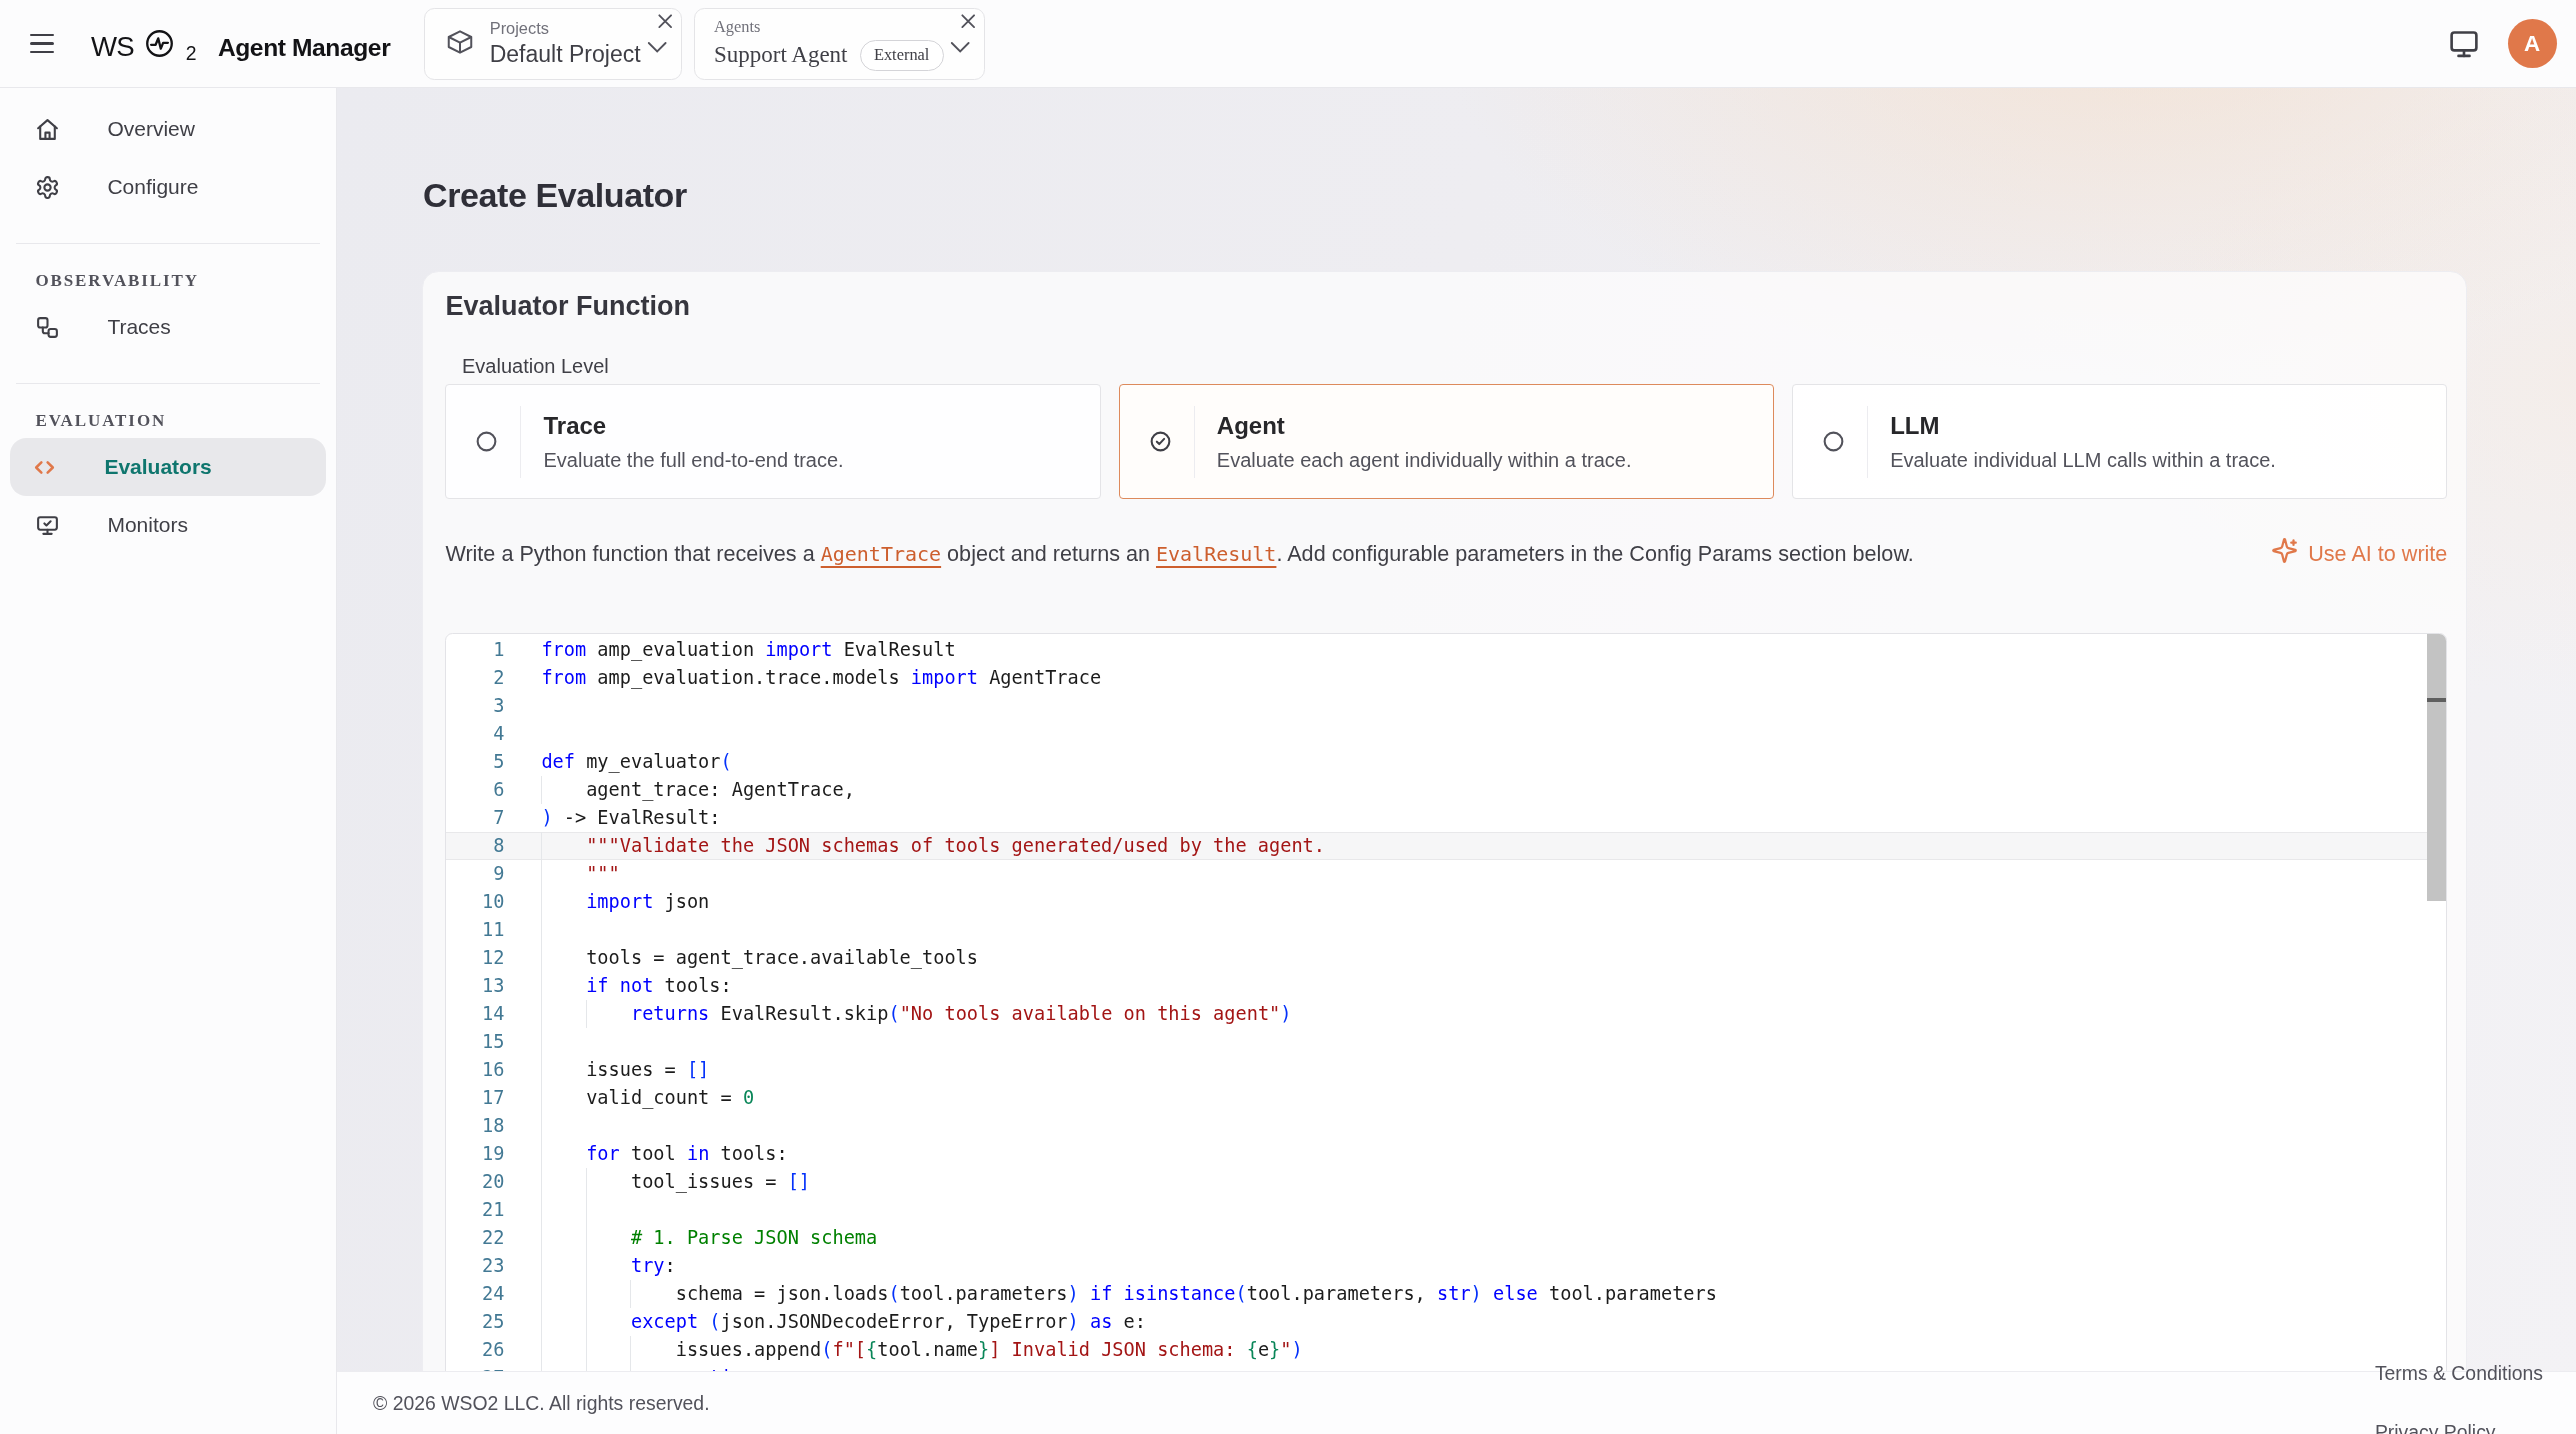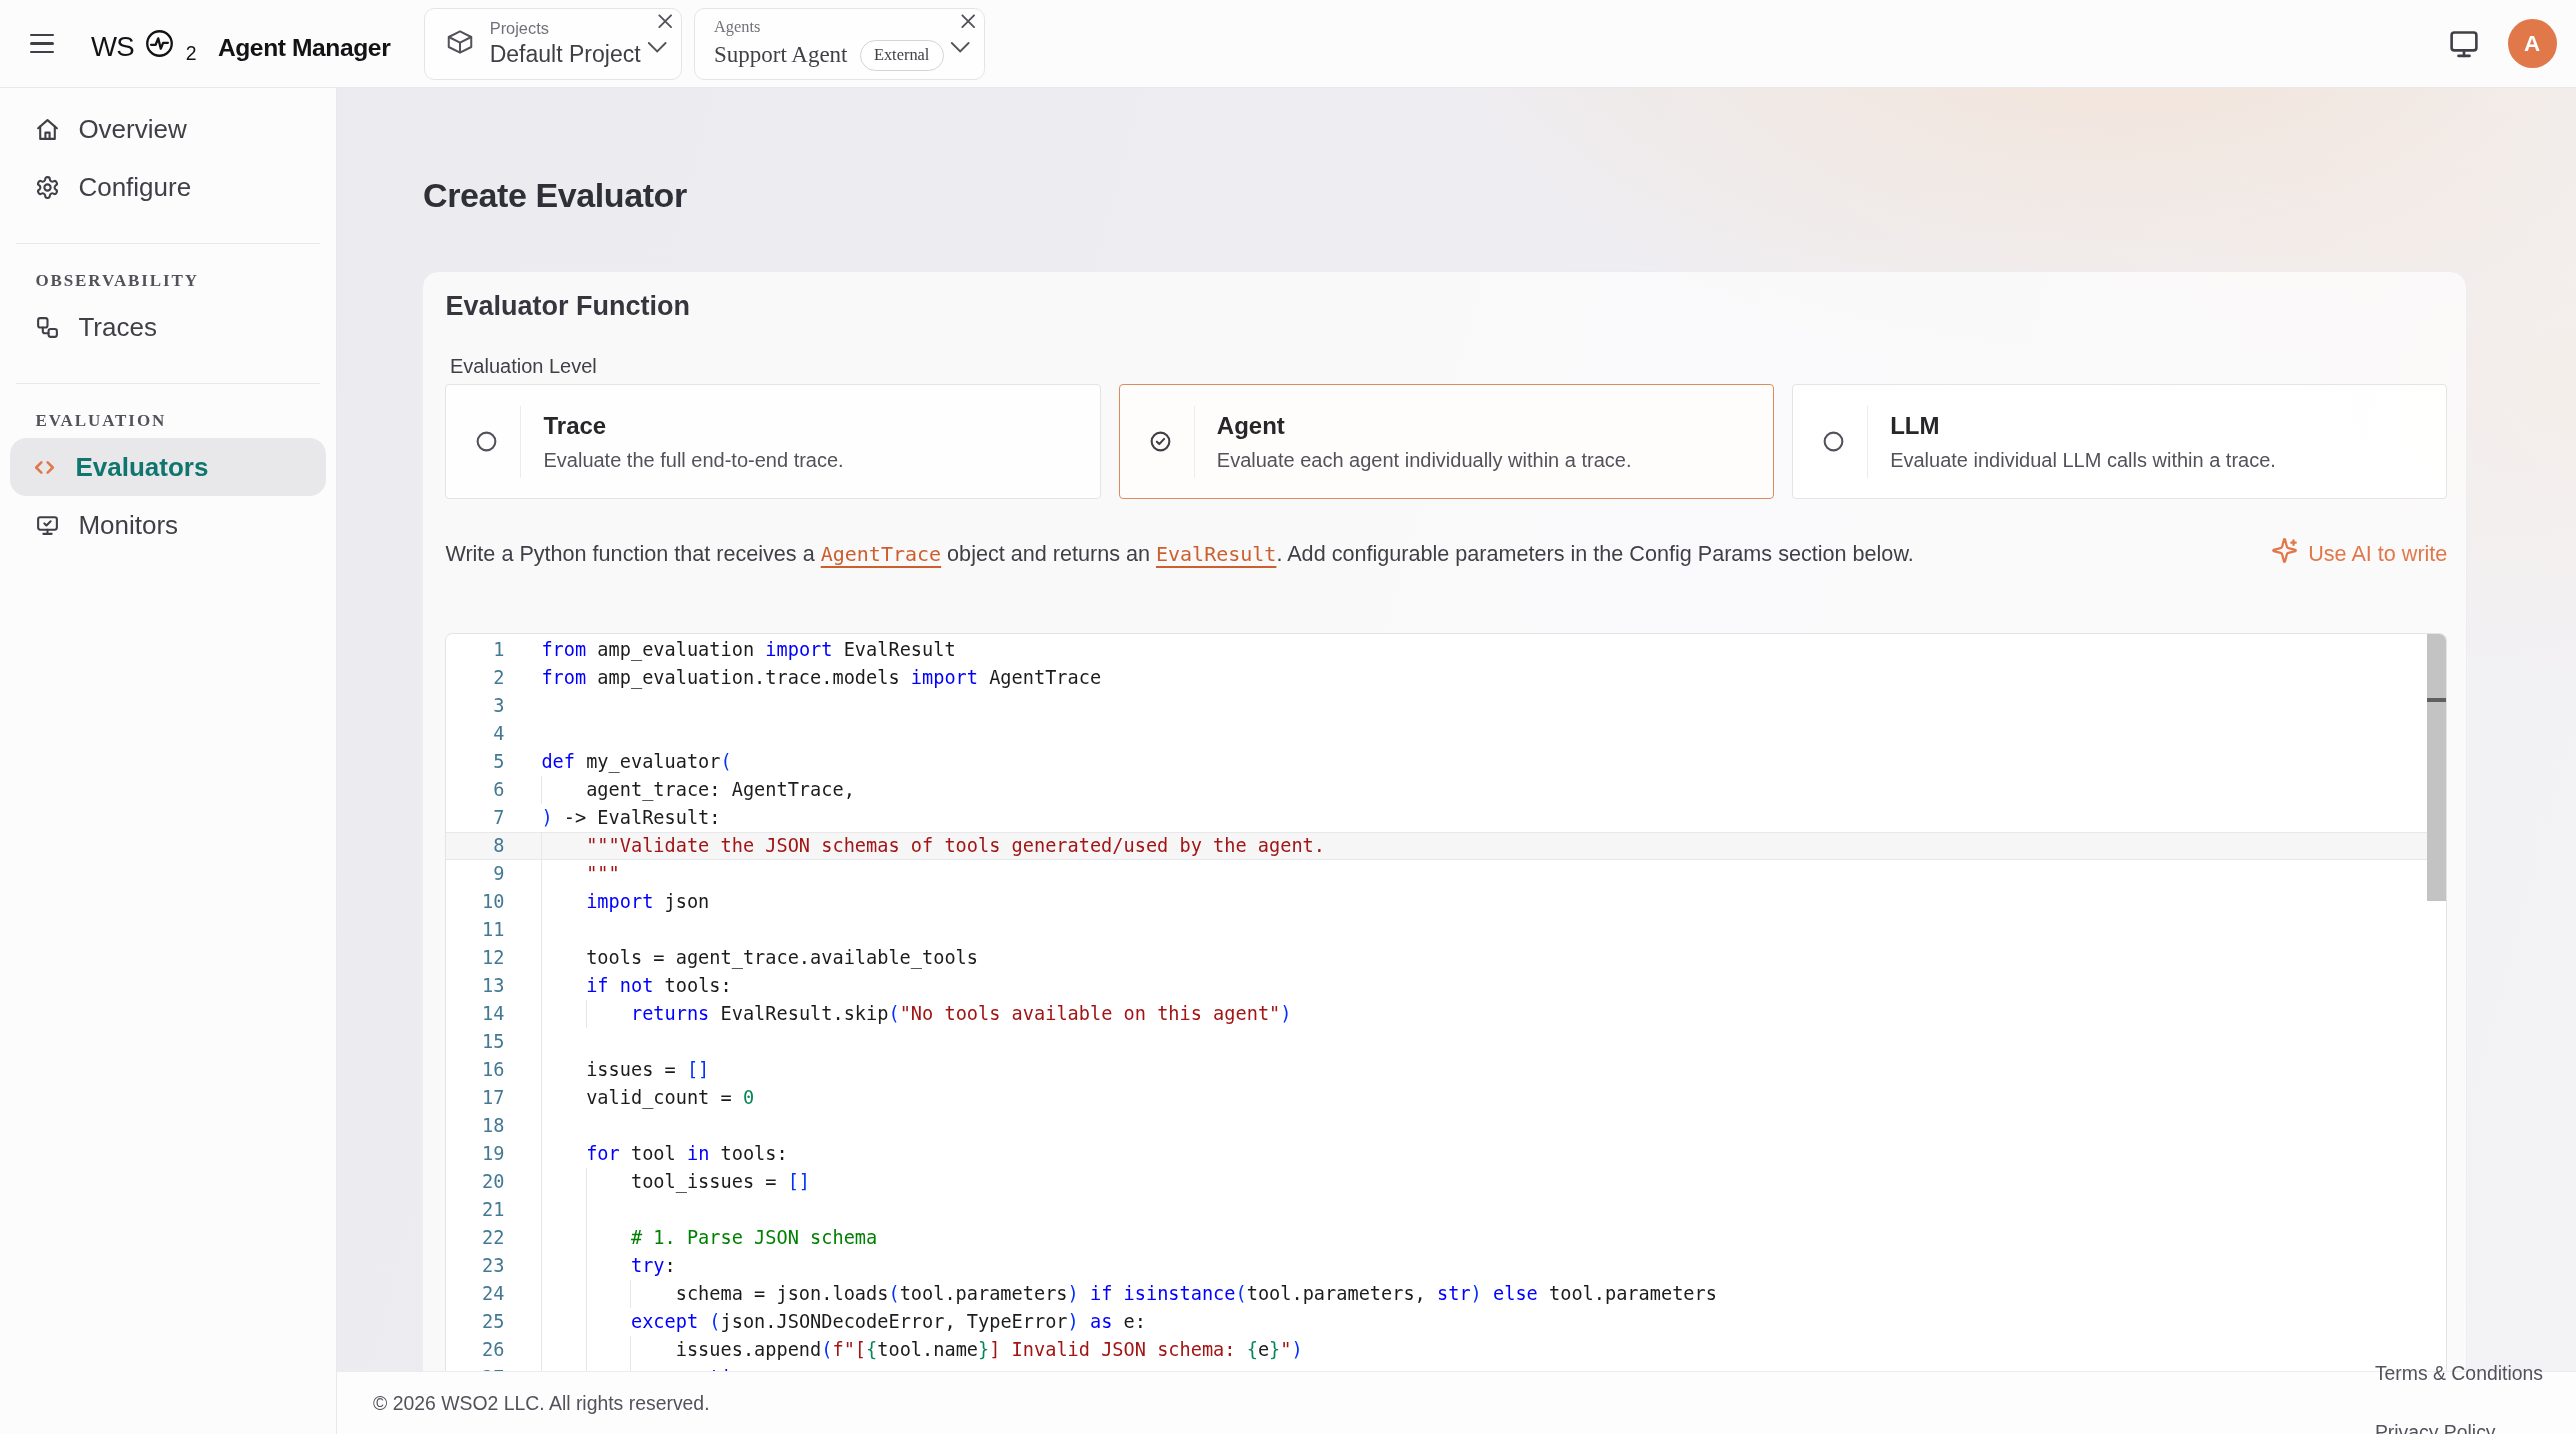--- a/index.html
+++ b/index.html
@@ -39,42 +39,42 @@
               cursor:pointer; display:flex; align-items:center; justify-content:center; }
   .avatar { width:49px; height:49px; border-radius:50%; background:#e0784a; color:#fff;
             font-size:22.4px; font-weight:700; display:flex; align-items:center;
             justify-content:center; margin-left:22.4px; cursor:pointer; }
 
   
   .sidebar { position:absolute; left:0; top:88px; bottom:0; width:337px; background:#fcfcfd;
              border-right:0.7px solid #e8e8ec; z-index:20; padding:12px 10.4px; }
   .nav-item { height:58px; display:flex; align-items:center; gap:18px; padding:0 15px 0 25px;
               border-radius:16.4px; cursor:pointer; color:#3f3f46; }
-  .nav-item .lbl { font-size:26px; font-weight:500; }
+  .nav-item .lbl { font-size:21px; font-weight:500;margin-left:29px; }
   .nav-item.active { background:#e8e8eb; color:#0f766e;padding-left:22px; }
   .nav-item.active .lbl { font-weight:600; }
   .nav-icon { width:25px; height:25px; flex:none; }
   .nav-divider { height:0.7px; background:#e8e8ec; margin:27px 6px; }
   .nav-section { font-size:17px; font-weight:700; letter-spacing:1.9px; color:#52525b;
                  margin:15px 0 7.5px 25px;font-family:Liberation Serif, serif; }
 
   
   .main { position:absolute; left:337px; top:88px; right:0; bottom:0; overflow:hidden;
     background:
       radial-gradient(1118px 596px at 80% -6%, rgba(244,219,196,0.60), rgba(244,219,196,0) 62%),
       radial-gradient(820px 522px at 101% 22%, rgba(247,231,216,0.38), rgba(247,231,216,0) 60%),
       linear-gradient(105deg, #ebebf0 0%, #eeedf1 45%, #f3f2f5 100%); }
   .page-title { position:absolute; left:86px; top:88px; font-size:34px; font-weight:600;
                 color:#2f2f38; letter-spacing:-0.4px; }
 
   .card { position:absolute; left:85px; top:183px; width:2045px; height:1163px;
           background:rgba(253,253,253,0.72); border:0.7px solid #ededf1; border-radius:16.4px; }
   .card-title { position:absolute; left:22.4px; top:19.4px; font-size:27px; font-weight:600;
                 color:#36363e; }
-  .field-label { position:absolute; left:27px; top:83px; font-size:20px; color:#3f3f46; }
+  .field-label { position:absolute; left:39px; top:83px; font-size:20px; color:#3f3f46; }
 
   .level-row { position:absolute; left:22.4px; top:112px; width:2002px; height:115px;
                display:flex; gap:18px; }
   .level-card { flex:1; background:rgba(255,255,255,0.85); border:0.7px solid #e4e4e7;
                 border-radius:4px; display:flex; align-items:center; padding:0 0 0 28px;
                 cursor:pointer; }
   .level-card.selected { border:1.1px solid #dd8a5c; background:rgba(255,253,251,0.92); }
   .level-icon { width:25px; height:25px; color:#3f3f46; flex:none; }
   .level-sep { width:0.7px; height:72px; background:#ececf0; margin:0 22.4px 0 21px; flex:none; }
   .level-text { display:flex; flex-direction:column; gap:9px; padding-right:15px; }

